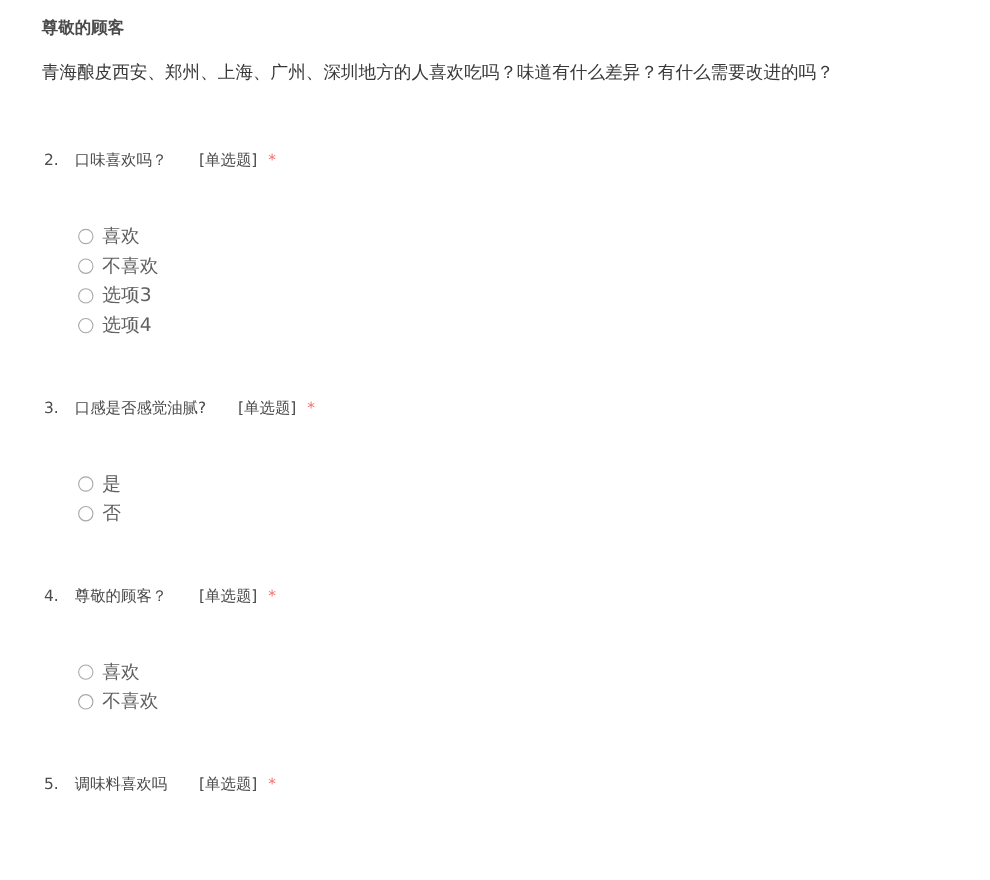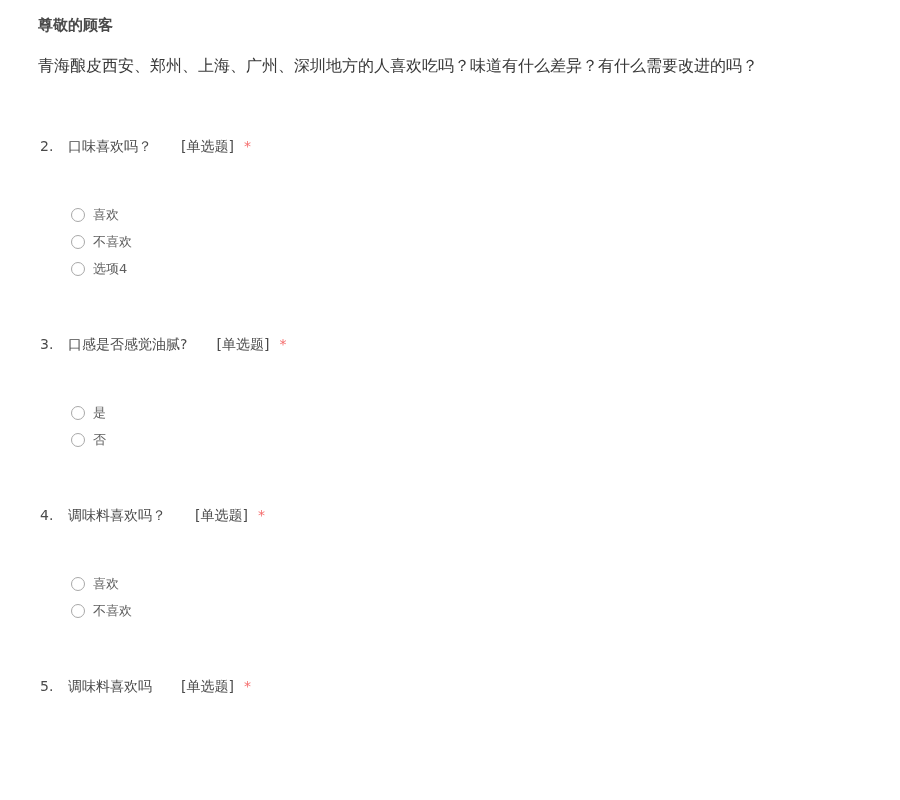--- a/index.html
+++ b/index.html
@@ -61,21 +61,21 @@
   .option-row + .option-row { margin-top: 11px; }
   .radio-circle {
     width: 14px; height: 14px;
     flex: 0 0 14px;
     border: 1px solid #a8a8a8;
     border-radius: 50%;
     background: #ffffff;
   }
   .option-label {
     margin-left: 8px;
-    font-size: 13px;
+    font-size: 17px;
     line-height: 16px;
     color: #5f5f5f;
   }
 </style>
 </head>
 <body>
 
 <main class="survey-page">
   <h1 class="survey-title">尊敬的顾客</h1>
   <p class="survey-description">青海酿皮西安、郑州、上海、广州、深圳地方的人喜欢吃吗？味道有什么差异？有什么需要改进的吗？</p>
@@ -91,20 +91,24 @@
   <div class="option-row">
     <span class="radio-circle"></span>
     <span class="option-label">喜欢</span>
   </div>
 
   <div class="option-row">
     <span class="radio-circle"></span>
     <span class="option-label">不喜欢</span>
   </div>
 
+  <div class="option-row">
+    <span class="radio-circle"></span>
+    <span class="option-label">选项3</span>
+  </div>
 
   <div class="option-row">
     <span class="radio-circle"></span>
     <span class="option-label">选项4</span>
   </div>
 </div>
   </section>
 
   <section class="question-block">
     <div class="question-header">
@@ -122,21 +126,21 @@
   <div class="option-row">
     <span class="radio-circle"></span>
     <span class="option-label">否</span>
   </div>
 </div>
   </section>
 
   <section class="question-block">
     <div class="question-header">
       <span class="question-number">4.</span>
-      <span class="question-text">调味料喜欢吗？</span>
+      <span class="question-text">尊敬的顾客？</span>
       <span class="question-type-badge">[单选题]</span>
       <span class="required-asterisk">*</span>
     </div>
     <div class="options-list">
   <div class="option-row">
     <span class="radio-circle"></span>
     <span class="option-label">喜欢</span>
   </div>
 
   <div class="option-row">

